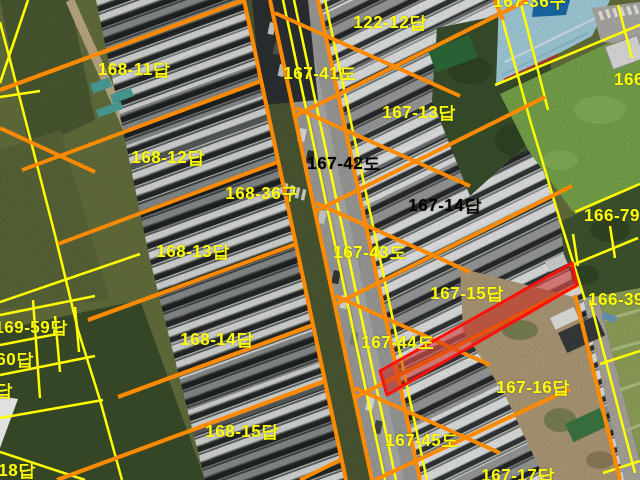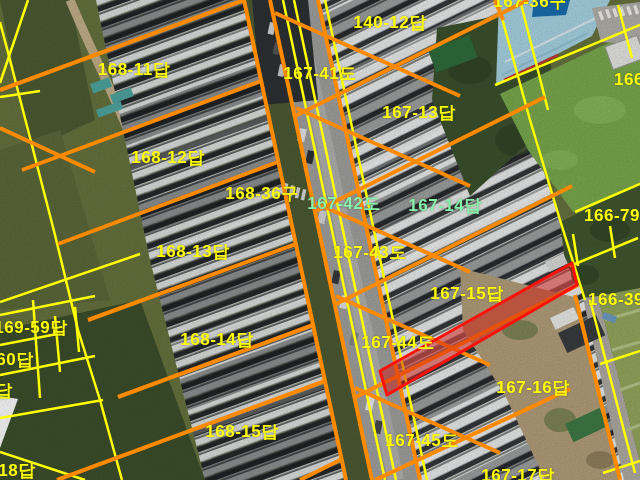--- a/index.html
+++ b/index.html
@@ -204,25 +204,25 @@
       <div class="parcel-label" style="left: 134px; top: 69px; color: rgb(255, 255, 5);">168-11답</div>
       <div class="parcel-label" style="left: 168px; top: 157px; color: rgb(255, 255, 5);">168-12답</div>
       <div class="parcel-label" style="left: 262px; top: 193px; color: rgb(255, 255, 5);">168-36구</div>
       <div class="parcel-label" style="left: 193px; top: 251px; color: rgb(255, 255, 5);">168-13답</div>
       <div class="parcel-label" style="left: 217px; top: 339px; color: rgb(255, 255, 5);">168-14답</div>
       <div class="parcel-label" style="left: 242px; top: 431px; color: rgb(255, 255, 5);">168-15답</div>
       <div class="parcel-label" style="left: 31px; top: 327px; color: rgb(255, 255, 5);">169-59답</div>
       <div class="parcel-label" style="left: 15px; top: 359px; color: rgb(255, 255, 5);">60답</div>
       <div class="parcel-label" style="left: 4px; top: 390px; color: rgb(255, 255, 5);">답</div>
       <div class="parcel-label" style="left: 17px; top: 470px; color: rgb(255, 255, 5);">18답</div>
-      <div class="parcel-label" style="left: 390px; top: 22px; color: rgb(255, 255, 5);">140-12답</div>
+      <div class="parcel-label" style="left: 390px; top: 22px; color: rgb(255, 255, 5);">122-12답</div>
       <div class="parcel-label" style="left: 320px; top: 73px; color: rgb(255, 255, 5);">167-41도</div>
       <div class="parcel-label" style="left: 419px; top: 112px; color: rgb(255, 255, 5);">167-13답</div>
-      <div class="parcel-label" style="left: 344px; top: 163px; color: #86efac; margin-top: 40px;">167-42도</div>
-      <div class="parcel-label" style="left: 445px; top: 205px; color: #86efac; text-align: right;">167-14답</div>
+      <div class="parcel-label" style="left: 344px; top: 163px; color: #000000;">167-42도</div>
+      <div class="parcel-label" style="left: 445px; top: 205px; color: #000000; text-align: right;">167-14답</div>
       <div class="parcel-label" style="left: 370px; top: 252px; color: rgb(255, 255, 5);">167-43도</div>
       <div class="parcel-label" style="left: 467px; top: 293px; color: rgb(255, 255, 5);">167-15답</div>
       <div class="parcel-label" style="left: 398px; top: 342px; color: rgb(255, 255, 5);">167-44도</div>
       <div class="parcel-label" style="left: 493px; top: 387px; color: rgb(255, 255, 5); margin-left: 40px;">167-16답</div>
       <div class="parcel-label" style="left: 422px; top: 440px; color: rgb(255, 255, 5);">167-45도</div>
       <div class="parcel-label" style="left: 518px; top: 475px; color: rgb(255, 255, 5);">167-17답</div>
       <div class="parcel-label" style="left: 612px; top: 215px; color: rgb(255, 255, 5);">166-79</div>
       <div class="parcel-label" style="left: 616px; top: 299px; color: rgb(255, 255, 5);">166-39</div>
       <div class="parcel-label" style="left: 632px; top: 79px; color: rgb(255, 255, 5);">166-</div>
       <div class="parcel-label" style="left: 530px; top: 1px; color: rgb(255, 255, 5);">167-36구</div>

